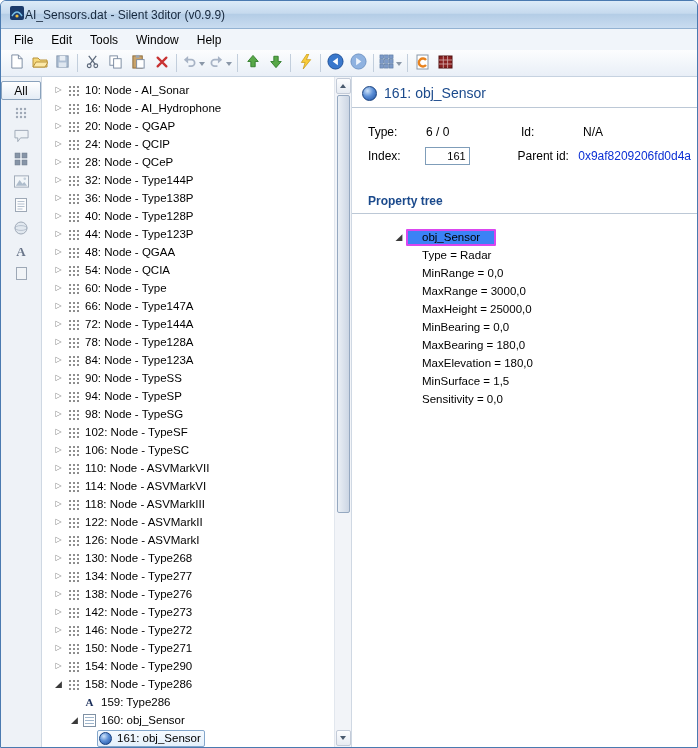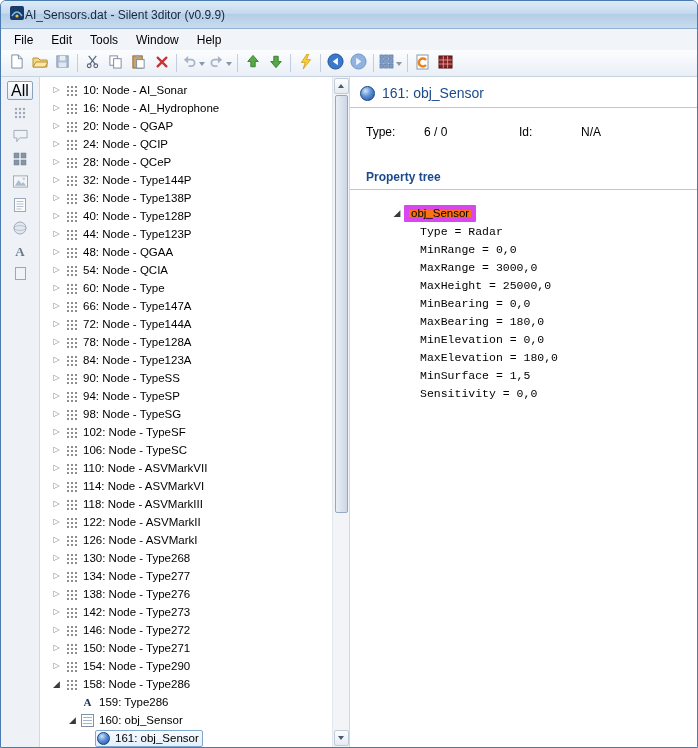--- a/index.html
+++ b/index.html
@@ -14,21 +14,21 @@
   .menubar{flex:0 0 21px;background:#f1f5fa;display:flex;align-items:center;padding-left:4px;}
   .menu-item{padding:2px 9px;cursor:default;}
   
   .toolbar{flex:0 0 27px;background:linear-gradient(#fcfdfe,#e9eff7);border-bottom:1px solid #c6d2e0;display:flex;align-items:center;padding:0 4px;}
   .tb-btn{height:23px;min-width:23px;display:flex;align-items:center;justify-content:center;border-radius:2px;padding:0 2px;}
   .tb-sep{width:1px;height:18px;background:#c2cedc;margin:0 3px;flex:0 0 auto;}
   .caret{width:0;height:0;border:3px solid transparent;border-top:4px solid #8a97a8;margin-left:2px;margin-top:4px;}
   
   .main{flex:1;display:flex;min-height:0;}
   .strip{flex:0 0 39px;background:#eef2f7;border-right:1px solid #cfd8e3;display:flex;flex-direction:column;align-items:center;padding-top:4px;gap:5px;}
-  .all-btn{width:26px;height:19px;font-size:16px;display:flex;align-items:center;justify-content:center;
+  .all-btn{width:40px;height:19px;font-size:12px;display:flex;align-items:center;justify-content:center;
     background:linear-gradient(#ffffff,#e4ecf5);border:1px solid #8aa2bc;border-radius:2px;text-align:right;}
   .strip-btn{width:24px;height:18px;display:flex;align-items:center;justify-content:center;opacity:.8;}
   
   .tree-panel{flex:0 0 292px;background:#fff;overflow:hidden;padding-top:4px;}
   .tree-row{height:18px;display:flex;align-items:center;white-space:nowrap;font-size:11.5px;}
   .arrow{width:13px;flex:0 0 auto;text-align:center;font-size:8px;color:#848484;line-height:18px;}
   .arrow.expanded{color:#3a3a3a;font-size:9px;}
   .row-wrap{display:flex;align-items:center;height:17px;padding:0 3px 0 1px;border:1px solid transparent;border-radius:2px;}
   .row-wrap.selected{border-color:#84a7cc;background:linear-gradient(#f5faff,#e4f0fb);}
   .t-icon{width:13px;height:13px;margin-right:4px;flex:0 0 auto;}
@@ -55,22 +55,22 @@
   .f-label1{width:58px;}
   .f-value1{width:95px;}
   .f-label2{width:62px;}
   .f-value2{flex:1;}
   .link{color:#0b2fd4;}
   .index-input{width:45px;height:18px;border:1px solid #7f9db9;font-family:inherit;font-size:11px;text-align:right;padding:0 3px;}
   .p-header{margin-top:22px;padding:0 0 5px 16px;color:#1b4a8c;font-weight:bold;border-bottom:1px solid #bcc8d6;}
   .prop-tree{padding:14px 0 0 40px;font-size:11.5px;}
   .prop-root{display:flex;align-items:center;height:18px;}
   .prop-root .arrow{width:14px;}
-  .prop-root-label{border:5px solid #d946ef;border-radius:1px;height:17px;display:flex;align-items:center;padding:0 2px;background:#f97316;}
-  .prop-row{margin-left:30px;height:18px;display:flex;align-items:center;font-family:Liberation Mono, monospace;}
+  .prop-root-label{border:2px solid #d946ef;border-radius:1px;height:17px;display:flex;align-items:center;padding:0 14px;background:#3b82f6;}
+  .prop-row{margin-left:30px;height:18px;display:flex;align-items:center;}
 </style>
 </head>
 <body>
 
 <div class="window">
 
   <div class="titlebar">
     <span>
       <svg width="16" height="16" viewBox="0 0 16 16">
           <rect x="1" y="1" width="14" height="14" rx="2" fill="#1a3a6a"></rect>
@@ -556,37 +556,42 @@
         <span class="d-title">161: obj_Sensor</span>
       </div>
 
       <div class="d-fields">
         <div class="f-row">
           <span class="f-label1">Type:</span>
           <span class="f-value1">6 / 0</span>
           <span class="f-label2">Id:</span>
           <span class="f-value2">N/A</span>
         </div>
+        <div class="f-row">
+          <span class="f-label1">Index:</span>
+          <span class="f-value1"><input class="index-input" value="161" style=""></span>
+          <span class="f-label2">Parent id:</span>
+          <span class="f-value2 link">0x9af8209206fd0d4a</span>
+        </div>
       </div>
 
       <div class="p-header">Property tree</div>
 
       <div class="prop-tree">
         <div class="prop-root">
           <span class="arrow expanded">◢</span>
           <span class="prop-root-label">obj_Sensor</span>
         </div>
         <div id="prop-list">
             <div class="prop-row">Type = Radar</div>
             <div class="prop-row">MinRange = 0,0</div>
             <div class="prop-row">MaxRange = 3000,0</div>
             <div class="prop-row">MaxHeight = 25000,0</div>
             <div class="prop-row">MinBearing = 0,0</div>
             <div class="prop-row">MaxBearing = 180,0</div>
-            <div class="prop-row">MinElevation = 0,0</div>
             <div class="prop-row">MaxElevation = 180,0</div>
             <div class="prop-row">MinSurface = 1,5</div>
             <div class="prop-row">Sensitivity = 0,0</div>
           </div>
       </div>
     </div>
 
   </div>
 </div>
 

